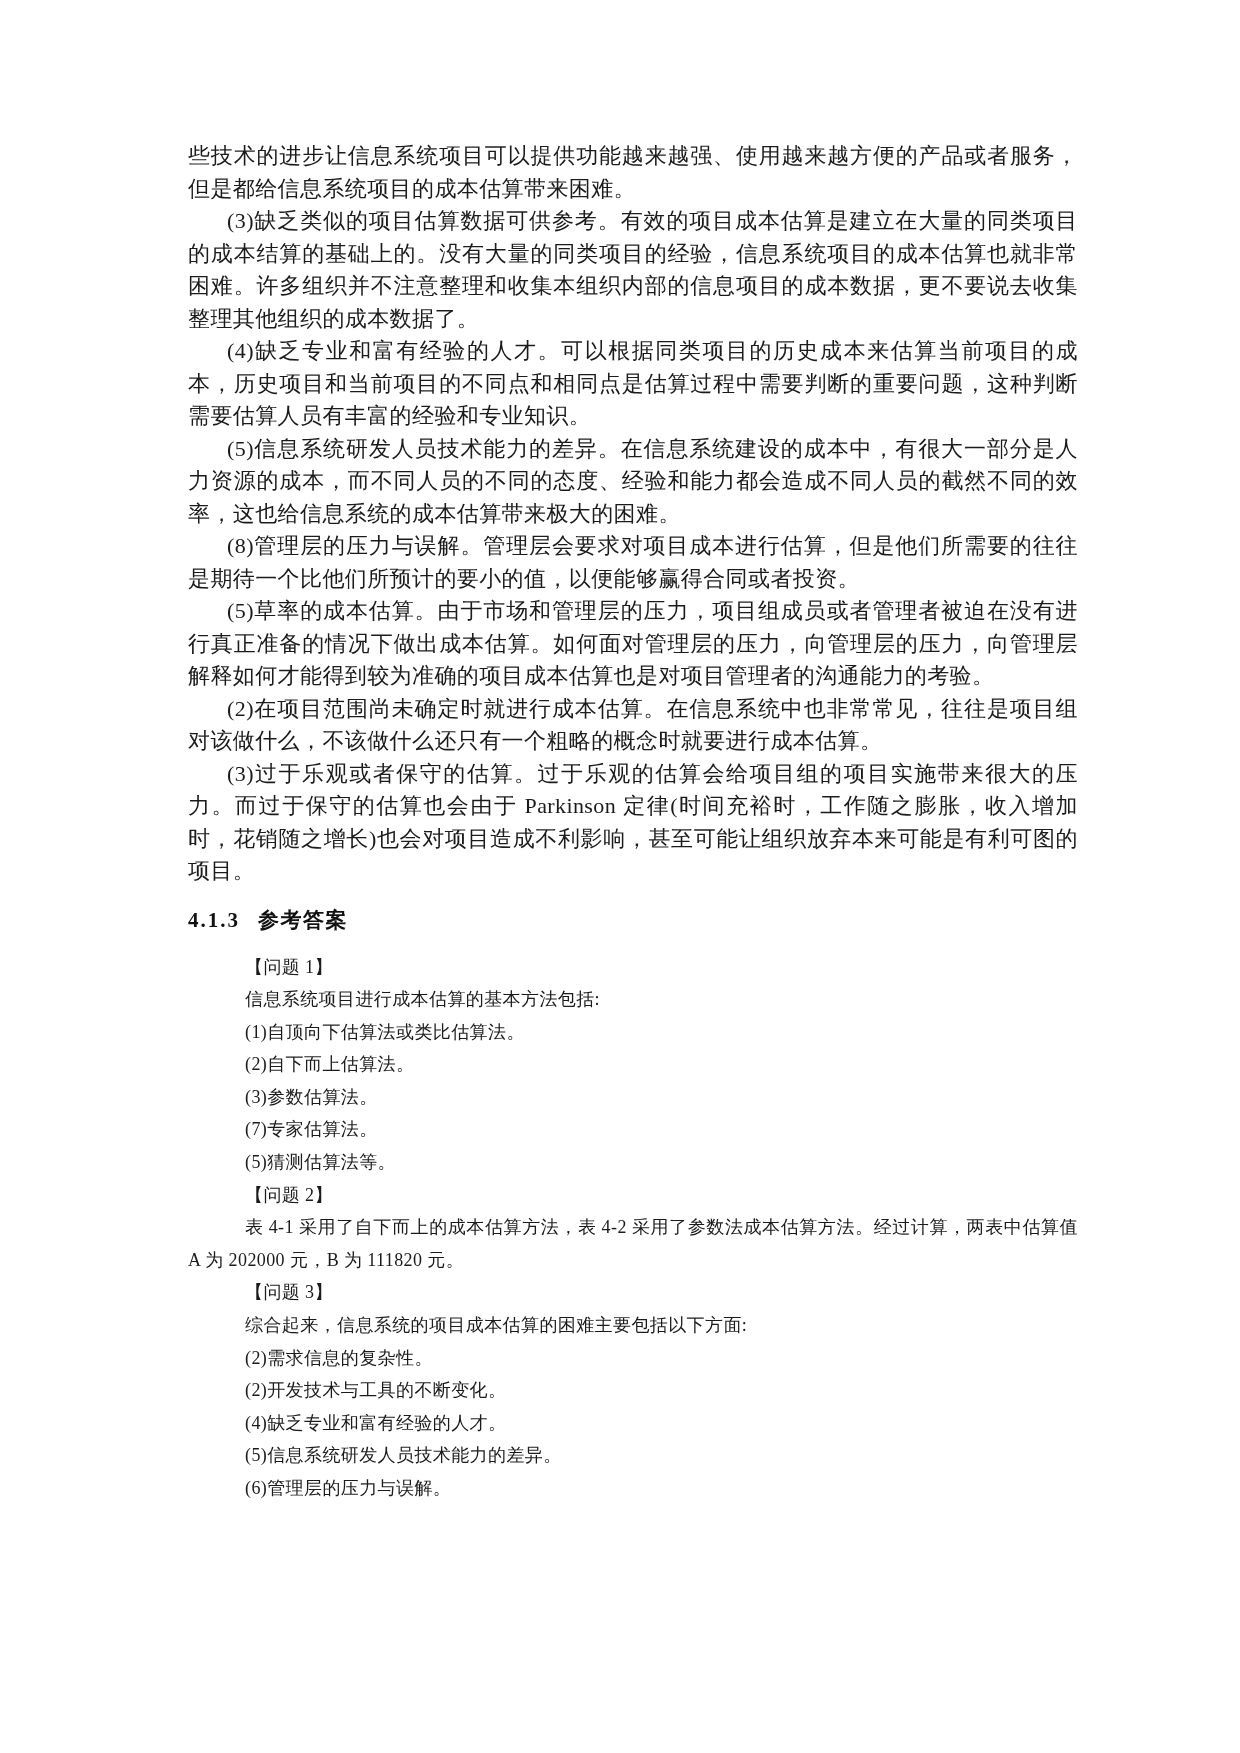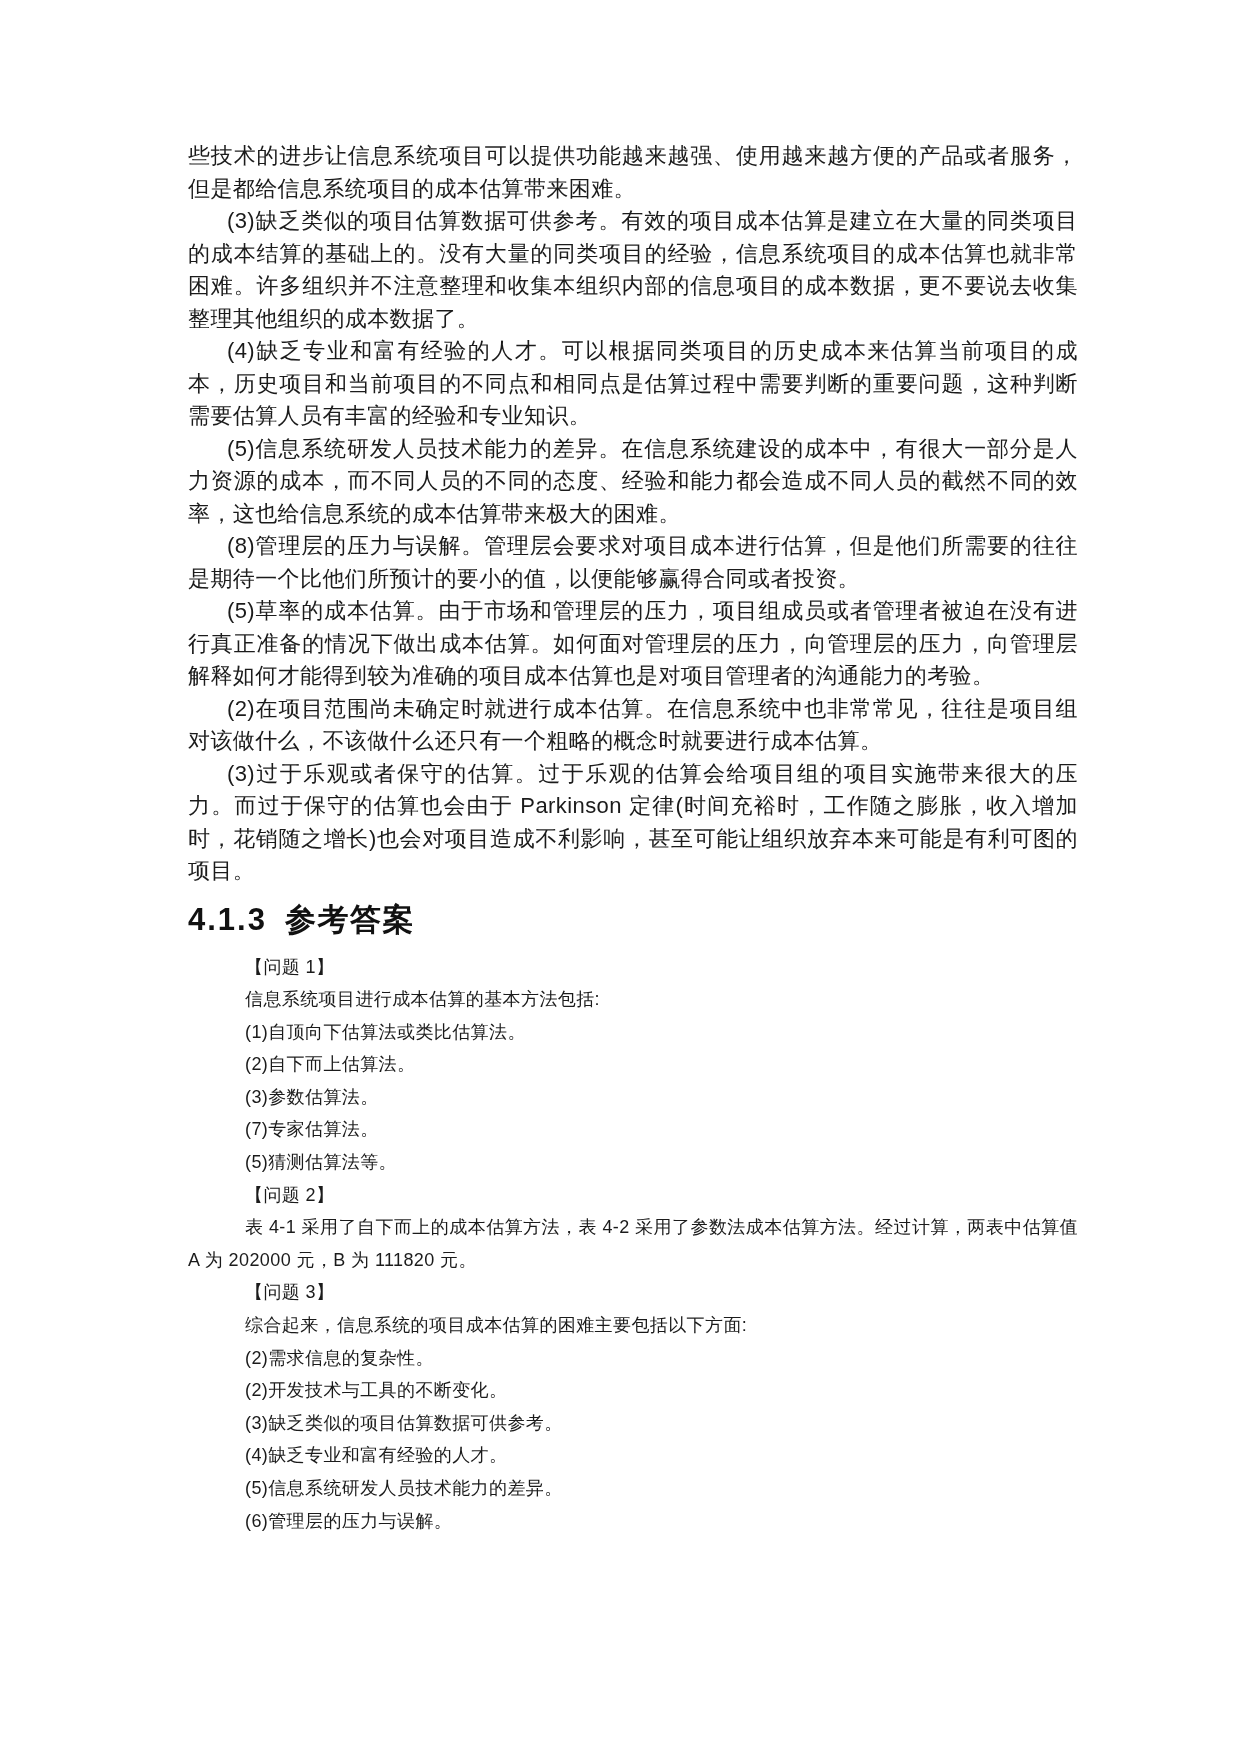--- a/index.html
+++ b/index.html
@@ -1,42 +1,42 @@
 <!DOCTYPE html>
 <html lang="zh"><head>
 <meta charset="utf-8">
 <style>
   html, body { margin: 0; padding: 0; background: #ffffff; }
   .page {
     position: relative;
     width: 1240px;
     height: 1753px;
     background: #ffffff;
-    font-family: Liberation Sans, sans-serif;
+    font-family: Liberation Serif, serif;
     color: #1b1b1b;
     overflow: hidden;
   }
   .content {
     position: absolute;
     left: 188px;
     top: 140px;
     width: 890px;
   }
   .para {
     margin: 0;
     font-size: 22px;
     line-height: 32.5px;
     text-align: justify;
     text-justify: inter-ideograph;
     letter-spacing: 0.4px;
   }
   .para.indent { text-indent: 39px; }
   .section-heading {
     margin: 14px 0 13px 0;
-    font-size: 31px;
+    font-size: 21px;
     font-weight: 700;
     line-height: 36px;
     letter-spacing: 1.5px;
     color: #111111;
   }
   .section-heading .sec-num { margin-right: 18px; letter-spacing: 2px; }
   .answer-line {
     margin: 0;
     font-size: 18px;
     line-height: 32.6px;
@@ -69,19 +69,18 @@
     <p class="answer-line">(2)自下而上估算法。</p>
     <p class="answer-line">(3)参数估算法。</p>
     <p class="answer-line">(7)专家估算法。</p>
     <p class="answer-line">(5)猜测估算法等。</p>
     <p class="answer-line">【问题 2】</p>
     <p class="answer-line">表 4-1 采用了自下而上的成本估算方法，表 4-2 采用了参数法成本估算方法。经过计算，两表中估算值 A 为 202000 元，B 为 111820 元。</p>
     <p class="answer-line">【问题 3】</p>
     <p class="answer-line">综合起来，信息系统的项目成本估算的困难主要包括以下方面:</p>
     <p class="answer-line">(2)需求信息的复杂性。</p>
     <p class="answer-line">(2)开发技术与工具的不断变化。</p>
-    <p class="answer-line">(3)缺乏类似的项目估算数据可供参考。</p>
     <p class="answer-line">(4)缺乏专业和富有经验的人才。</p>
     <p class="answer-line">(5)信息系统研发人员技术能力的差异。</p>
     <p class="answer-line">(6)管理层的压力与误解。</p>
 
   </div>
 </div>
 
 </body></html>

